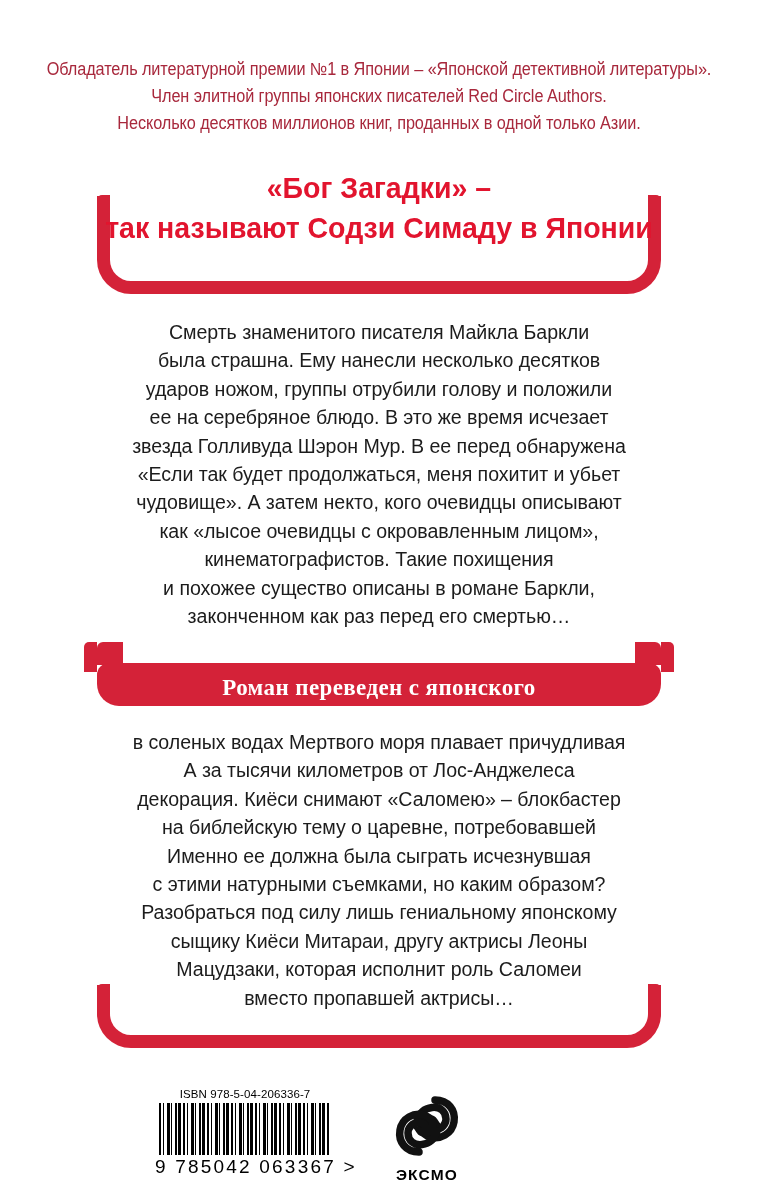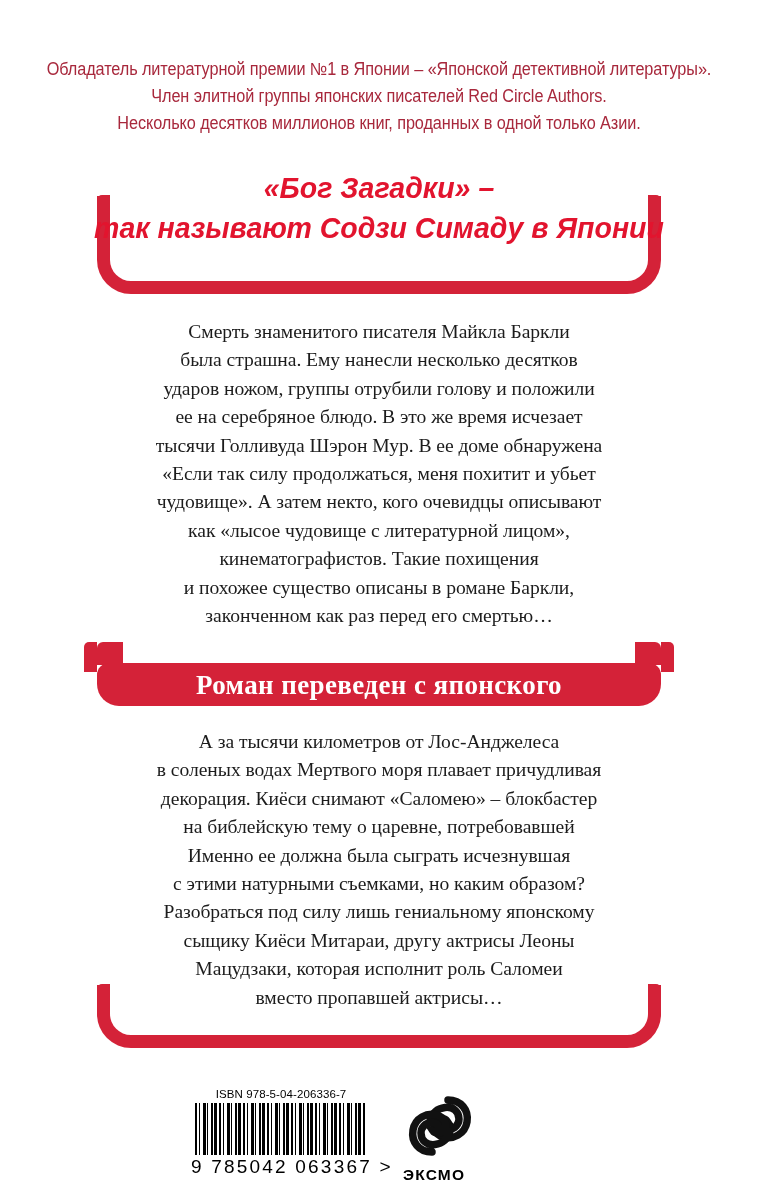--- a/index.html
+++ b/index.html
@@ -32,21 +32,20 @@
   }
   .credentials .cline { display: block; white-space: nowrap; }
 
   
   .headline-wrap {
     position: absolute;
     top: 168px;
     left: 0;
     width: 758px;
     height: 126px;
-    font-style: italic;
   }
   .headline-text {
     position: absolute;
     top: 0;
     left: 0;
     width: 758px;
     text-align: center;
     color: #e2142e;
     font-family: "Liberation Sans Narrow", "Liberation Sans", sans-serif;
     font-weight: bold;
@@ -91,21 +90,21 @@
   .body-text {
     position: absolute;
     left: 0;
     width: 758px;
     text-align: center;
     color: #1c1c1c;
     font-size: 19.6px;
     line-height: 28.4px;
     letter-spacing: -0.05px;
   }
-  .body-text .bline { display: block; white-space: nowrap; font-family: Liberation Serif, serif; }
+  .body-text .bline { display: block; white-space: nowrap; }
 
   #synopsis-one { top: 318px; }
   #synopsis-two { top: 728px; }
 
   
   #translation-ribbon {
     position: absolute;
     left: 97px;
     top: 642px;
     width: 564px;
@@ -143,21 +142,21 @@
   #translation-ribbon .ribbon-notch.right { right: 0; border-top-right-radius: 6px; }
   .translation-label {
     position: absolute;
     left: 0;
     bottom: 5px;
     width: 564px;
     text-align: center;
     color: #ffffff;
     font-family: "Liberation Serif", serif;
     font-weight: bold;
-    font-size: 27px;
+    font-size: 23px;
     letter-spacing: 0.4px;
     z-index: 4;
   }
 
   
   #bottom-ribbon {
     left: 97px;
     top: 985px;
     width: 564px;
     height: 63px;
@@ -166,21 +165,20 @@
   
   .footer {
     position: absolute;
     left: 0;
     top: 1088px;
     width: 642px;
     display: flex;
     justify-content: center;
     align-items: flex-start;
     gap: 32px;
-    padding-left: 36px;
   }
   .barcode-block {
     width: 180px;
     text-align: center;
   }
   .isbn-text {
     font-size: 11.5px;
     color: #000;
     letter-spacing: 0.1px;
     margin-bottom: 3px;
@@ -200,21 +198,21 @@
   }
   .barcode-digits {
     margin-top: 1px;
     font-size: 19px;
     letter-spacing: 2.2px;
     color: #000;
     white-space: nowrap;
   }
   .publisher-block {
     width: 120px;
-    text-align: left;
+    text-align: center;
     padding-top: 6px;
   }
   .publisher-name {
     margin-top: 4px;
     font-size: 15.5px;
     font-weight: bold;
     letter-spacing: 1.2px;
     color: #000;
   }
 </style>
@@ -233,41 +231,41 @@
     <span class="hline">так называют Содзи Симаду в Японии</span>
   </div>
 </div>
 <div class="ribbon-frame" id="headline-ribbon"></div>
 
 <div class="body-text" id="synopsis-one">
   <span class="bline">Смерть знаменитого писателя Майкла Баркли</span>
   <span class="bline">была страшна. Ему нанесли несколько десятков</span>
   <span class="bline">ударов ножом, группы отрубили голову и положили</span>
   <span class="bline">ее на серебряное блюдо. В это же время исчезает</span>
-  <span class="bline">тысячи Голливуда Шэрон Мур. В ее доме обнаружена</span>
-  <span class="bline">«Если так силу продолжаться, меня похитит и убьет</span>
+  <span class="bline">звезда Голливуда Шэрон Мур. В ее перед обнаружена</span>
+  <span class="bline">«Если так будет продолжаться, меня похитит и убьет</span>
   <span class="bline">чудовище». А затем некто, кого очевидцы описывают</span>
-  <span class="bline">как «лысое чудовище с литературной лицом»,</span>
+  <span class="bline">как «лысое очевидцы с окровавленным лицом»,</span>
   <span class="bline">кинематографистов. Такие похищения</span>
   <span class="bline">и похожее существо описаны в романе Баркли,</span>
   <span class="bline">законченном как раз перед его смертью…</span>
 </div>
 
 <div id="translation-ribbon">
   <div class="ribbon-tail left"></div>
   <div class="ribbon-tail right"></div>
   <div class="ribbon-notch left"></div>
   <div class="ribbon-notch right"></div>
   <div class="ribbon-band"></div>
   <div class="translation-label">Роман переведен с японского</div>
 </div>
 
 <div class="body-text" id="synopsis-two">
+  <span class="bline">в соленых водах Мертвого моря плавает причудливая</span>
   <span class="bline">А за тысячи километров от Лос-Анджелеса</span>
-  <span class="bline">в соленых водах Мертвого моря плавает причудливая</span>
   <span class="bline">декорация. Киёси снимают «Саломею» – блокбастер</span>
   <span class="bline">на библейскую тему о царевне, потребовавшей</span>
   <span class="bline">Именно ее должна была сыграть исчезнувшая</span>
   <span class="bline">с этими натурными съемками, но каким образом?</span>
   <span class="bline">Разобраться под силу лишь гениальному японскому</span>
   <span class="bline">сыщику Киёси Митараи, другу актрисы Леоны</span>
   <span class="bline">Мацудзаки, которая исполнит роль Саломеи</span>
   <span class="bline">вместо пропавшей актрисы…</span>
 </div>
 

